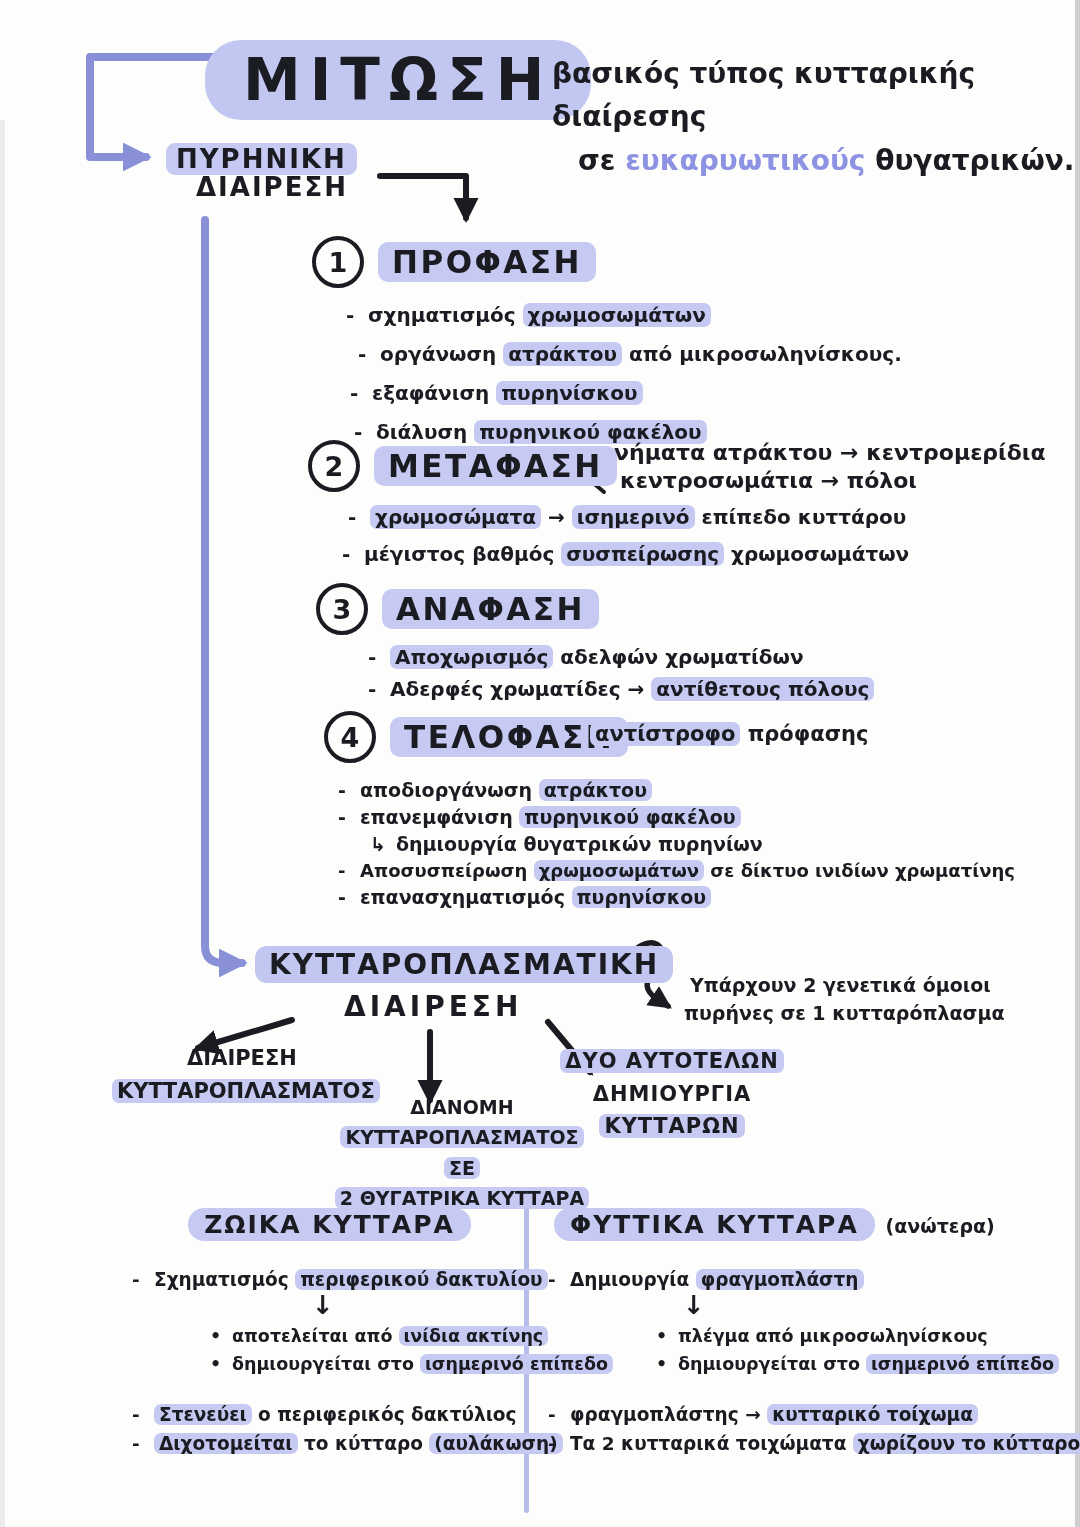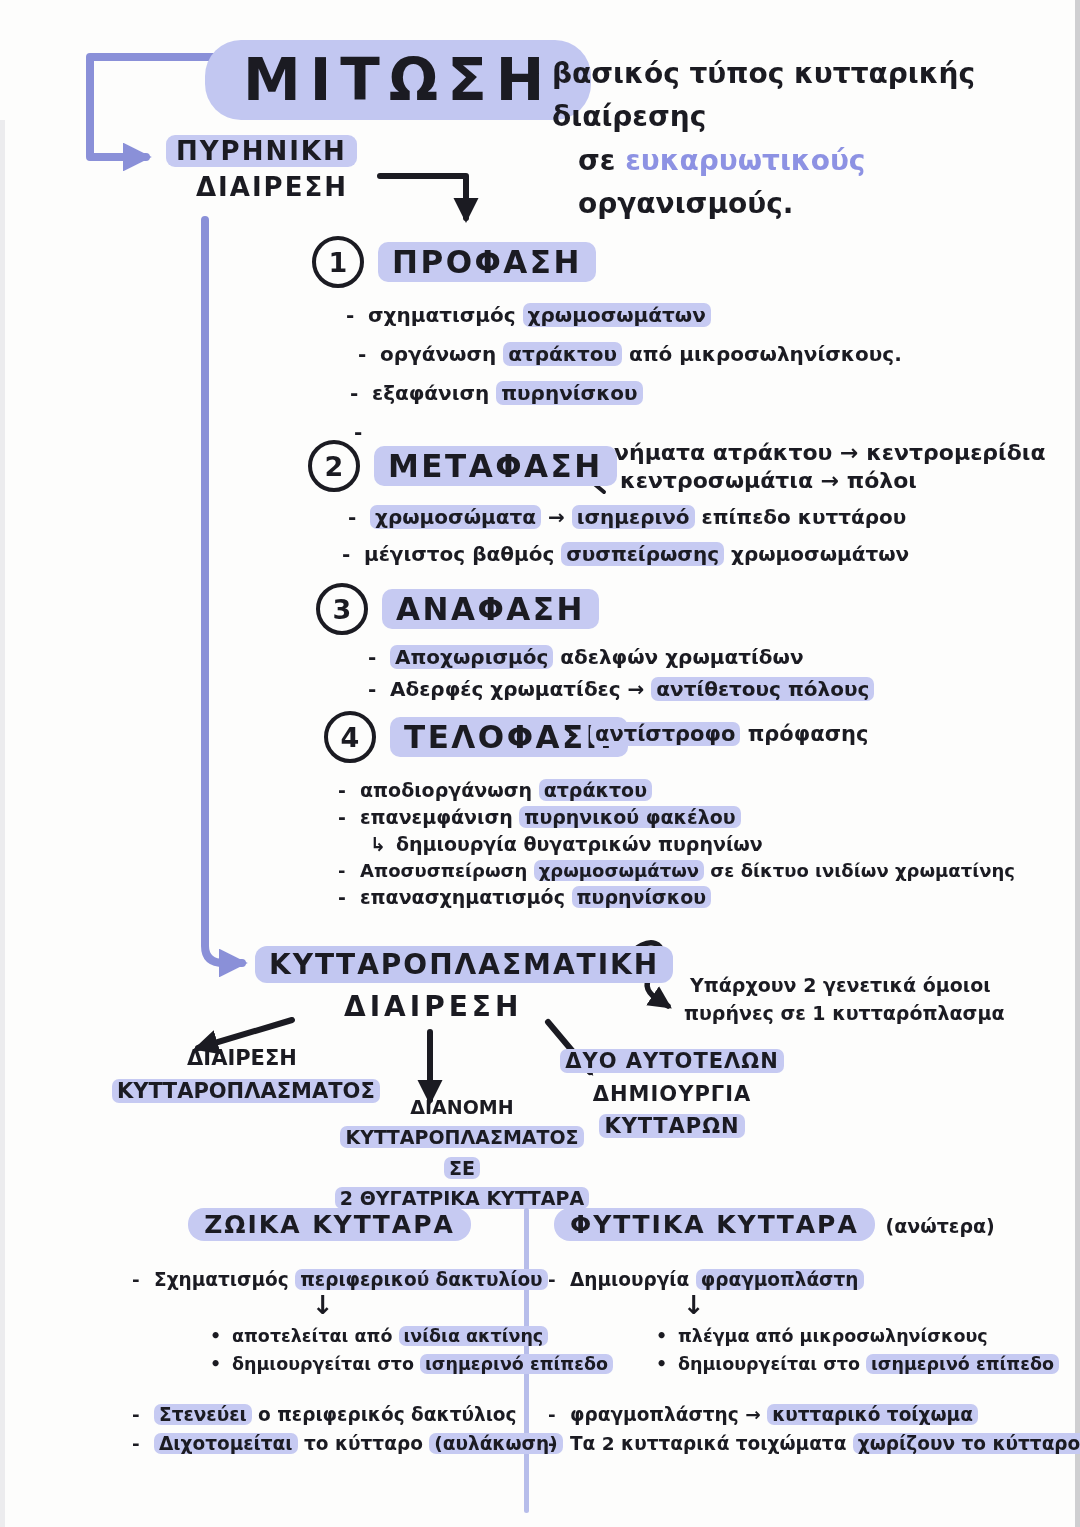--- a/index.html
+++ b/index.html
@@ -99,24 +99,24 @@
 
     <path d="M292 1020 L198 1048" fill="none" stroke="#1b1b22" stroke-width="6" stroke-linecap="round" marker-end="url(#ah-black)"></path>
     <path d="M430 1032 L430 1100" fill="none" stroke="#1b1b22" stroke-width="6" stroke-linecap="round" marker-end="url(#ah-black)"></path>
     <path d="M548 1022 L590 1072" fill="none" stroke="#1b1b22" stroke-width="6" stroke-linecap="round" marker-end="url(#ah-black)"></path>
   </svg>
 
   <div class="abs main-title" style="left:205px;top:40px;">ΜΙΤΩΣΗ</div>
 
   <div class="abs def" style="left:552px;top:52px;">
     <div><span>βασικός τύπος κυτταρικής διαίρεσης</span></div>
-    <div class="ln2"><span>σε </span><span class="accent">ευκαρυωτικούς</span><span> οργανισμούς.</span></div>
-  </div>
-
-  <div class="abs nuc" style="left:166px;top:136px;">
+    <div class="ln2"><span>σε </span><span class="accent">ευκαρυωτικούς</span><span> θυγατρικών.</span></div>
+  </div>
+
+  <div class="abs nuc" style="left:166px;top:144px;">
     <span class="nuc-hl">ΠΥΡΗΝΙΚΗ</span>
   </div>
   <div class="abs nuc" style="left:196px;top:172px;">ΔΙΑΙΡΕΣΗ</div>
 
   <div class="abs p1" style="left:312px;top:236px;">
     <div class="phase-head">
       <span class="num">1</span>
       <span class="pname">ΠΡΟΦΑΣΗ</span>
     </div>
     <div class="bullets" style="margin-left:34px;">
@@ -127,20 +127,21 @@
       <div class="row" style="margin-left:12px;">
         <span class="mk">-</span>
         <span><span>οργάνωση </span><span class="hl">ατράκτου</span><span> από μικροσωληνίσκους.</span></span>
         </div>
       <div class="row" style="margin-left:4px;">
         <span class="mk">-</span>
         <span><span>εξαφάνιση </span><span class="hl">πυρηνίσκου</span></span>
         </div>
       <div class="row" style="margin-left:8px;">
         <span class="mk">-</span>
+        <span><span>διάλυση </span><span class="hl">πυρηνικού φακέλου</span></span>
         </div>
     </div>
   </div>
 
   <div class="abs p2" style="left:308px;top:440px;">
     <div class="phase-head">
       <span class="num">2</span>
       <span class="pname">ΜΕΤΑΦΑΣΗ</span>
     </div>
     <div class="bullets" style="margin-left:40px;">

